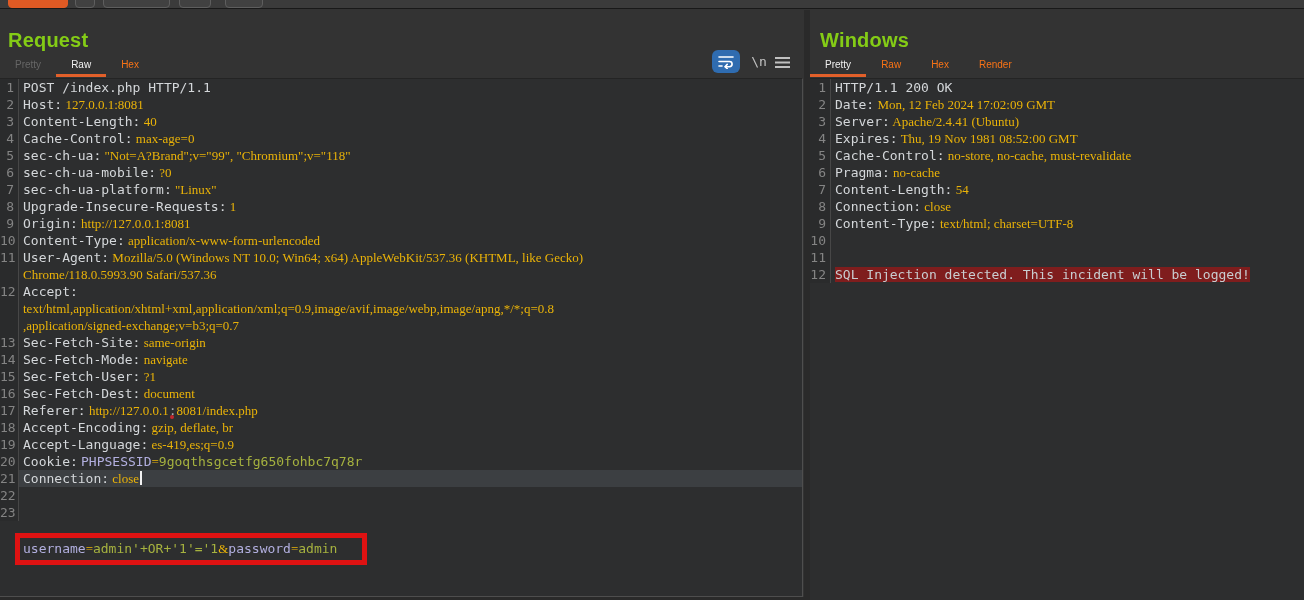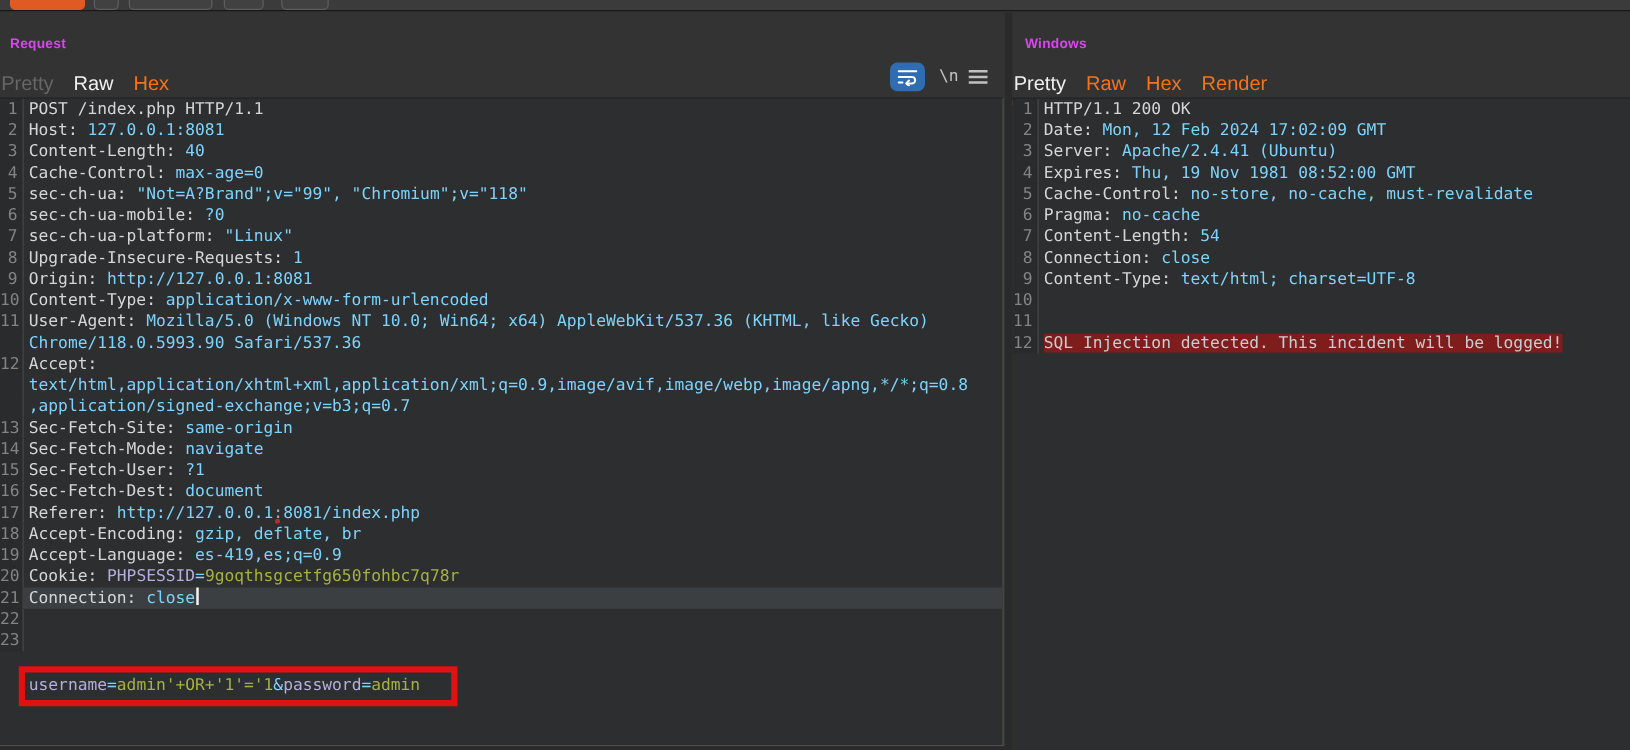--- a/index.html
+++ b/index.html
@@ -10,26 +10,26 @@
   .topbar { position:absolute; top:0; left:0; width:1304px; height:9px;
             background:#3b3b3b; border-bottom:1px solid #191919; overflow:hidden; }
   .tb-btn { position:absolute; top:-8px; height:16px; border-radius:4px;
             background:#414141; border:1px solid #5e5e5e; }
   .tb-btn.primary { background:#e05a24; border-color:#e05a24; }
 
   
   .panel { position:absolute; top:10px; background:#333333; }
   .panel-request  { left:0;     width:804px; height:590px; }
   .panel-response { left:810px; width:494px; height:590px; }
-  .panel-title { position:absolute; top:19px; left:8px; font-size:11px;
-                 font-weight:bold; color:#d946ef; letter-spacing:.2px; }
+  .panel-title { position:absolute; top:19px; left:8px; font-size:20px;
+                 font-weight:bold; color:#84cc16; letter-spacing:.2px; }
   .panel-response .panel-title { left:10px; }
 
   .tabs { position:absolute; top:44px; left:0; height:25px; white-space:nowrap; }
-  .tab  { display:inline-block; font-size:16px; padding:5px 15px 4px 1px;
+  .tab  { display:inline-block; font-size:10px; padding:5px 15px 4px 15px;
           border-bottom:3px solid transparent; cursor:default; }
   .tab.active   { color:#f0f0f0; border-bottom-color:#e2602a; }
   .tab.disabled { color:#666666; }
   .tab.normal   { color:#f97316; }
 
   
   .icon-wrap-btn { position:absolute; top:40px; left:712px; width:28px; height:23px;
                    background:#2f6cb0; border-radius:6px; display:flex;
                    align-items:center; justify-content:center; }
   .icon-nl   { position:absolute; top:44px; left:748px; width:22px;
@@ -52,21 +52,21 @@
 
   .row { display:flex; height:17px; }
   .ln  { flex:0 0 19px; width:19px; padding-right:4px; text-align:right;
          color:#848484; background:#2a2b2c; border-right:1px solid #474747; }
   .panel-response .ln { flex:0 0 21px; width:21px; }
   .lt  { flex:1 1 auto; padding-left:4px; }
   .row.hl .lt { background:#3c3f42; }
 
   
   .h  { color:#d4d7da; }            
-  .v  { color:#7dd3fc; }            
+  .v  { color:#eab308;font-family:Liberation Serif, serif; }            
   .k  { color:#b2afdf; }            
   .o  { color:#a6b23f; }            
   .sel{ background:#7f1d1d; color:#c9cdd0; }  
 
   
   .rd { position:relative; color:#a7adb2; }
   .rd::after { content:''; position:absolute; left:1px; bottom:-1px;
                width:4px; height:4px; border-radius:50%; background:#c1272d; }
 
   

